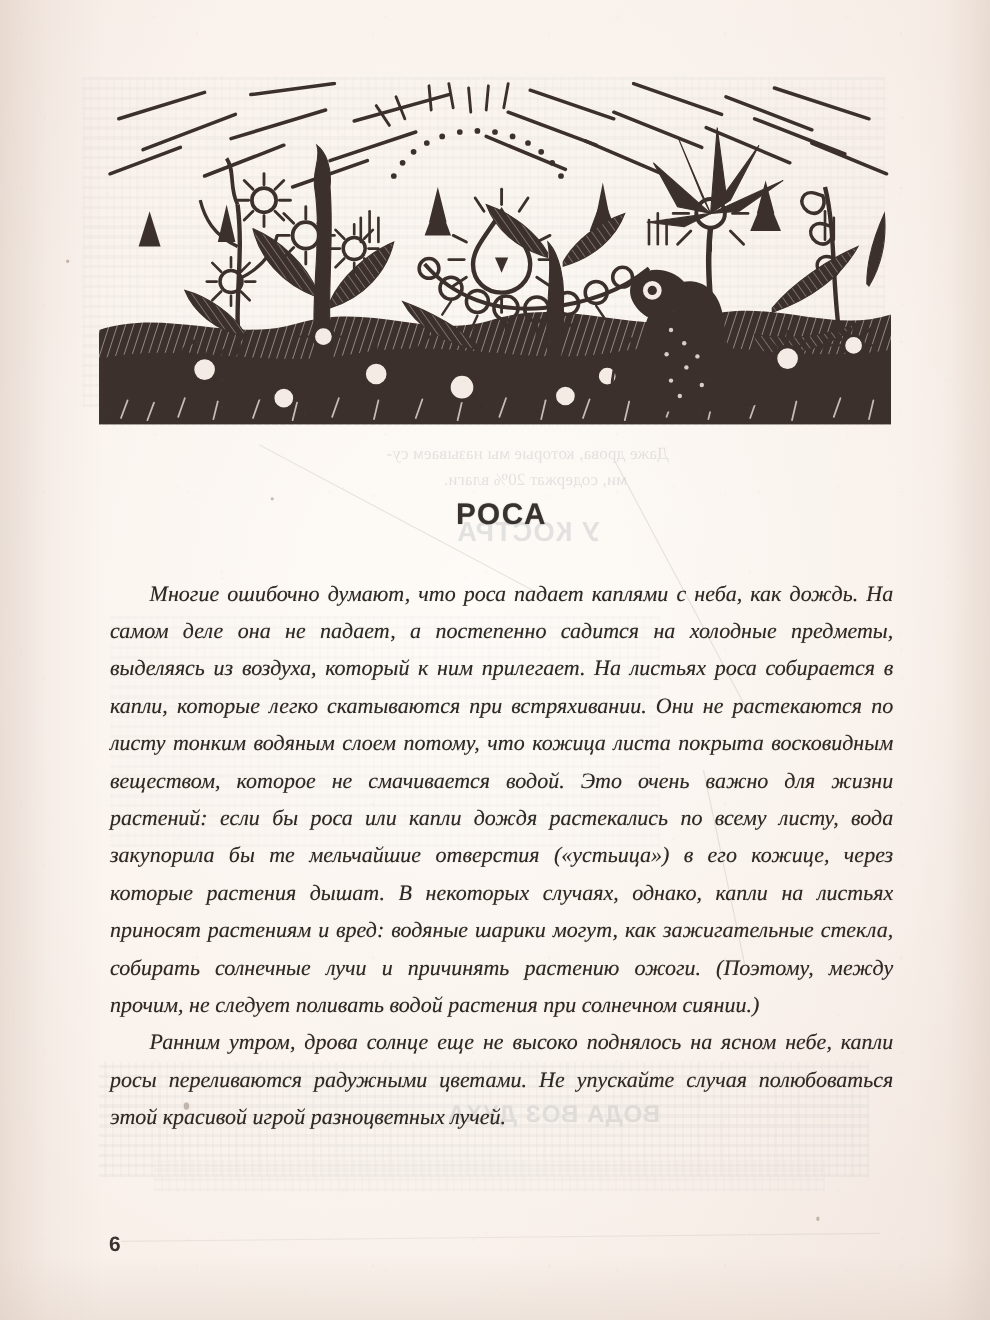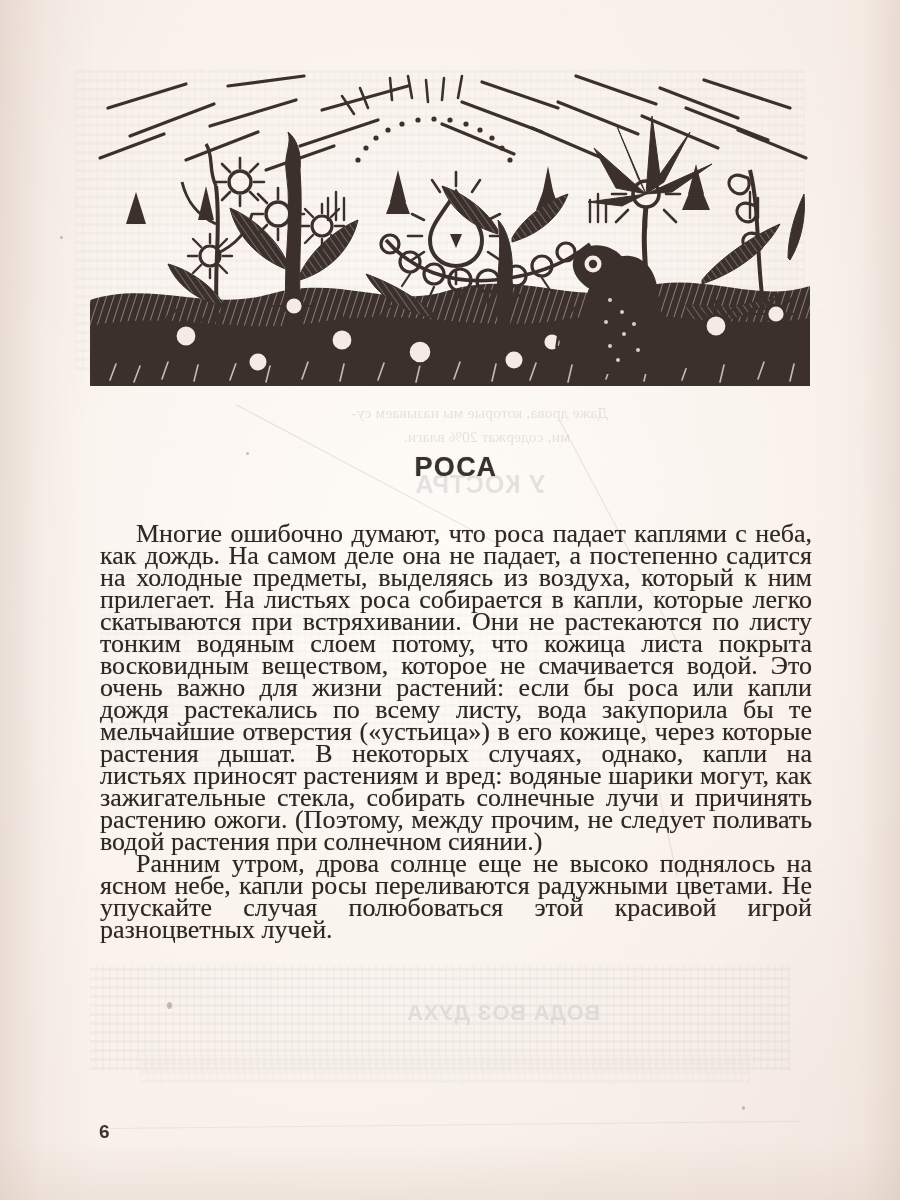--- a/index.html
+++ b/index.html
@@ -101,28 +101,29 @@
     font-weight: 700;
     font-size: 27px;
     letter-spacing: .055em;
     text-align: center;
     color: #38322e;
     margin: 0 0 40px 0;
     text-shadow: 0 0 1.1px rgba(60,52,48,.55);
   }
 
   .body-text {
-    font-size: 26px;
-    line-height: 22px;
+    font-size: 20px;
+    line-height: 34px;
     text-align: justify;
     text-justify: inter-word;
     hyphens: manual;
     margin: 0;
     color: #2e2823;
     text-shadow: 0 0 .75px rgba(50,42,38,.45);
+    font-style: italic;
   }
   .body-text + .body-text { margin-top: 0; }
   .body-text { text-indent: 36px; }
 
   
   .folio {
     position: absolute;
     left: 99px;
     top: 1121px;
     font-family: "Liberation Sans", "DejaVu Sans", sans-serif;

